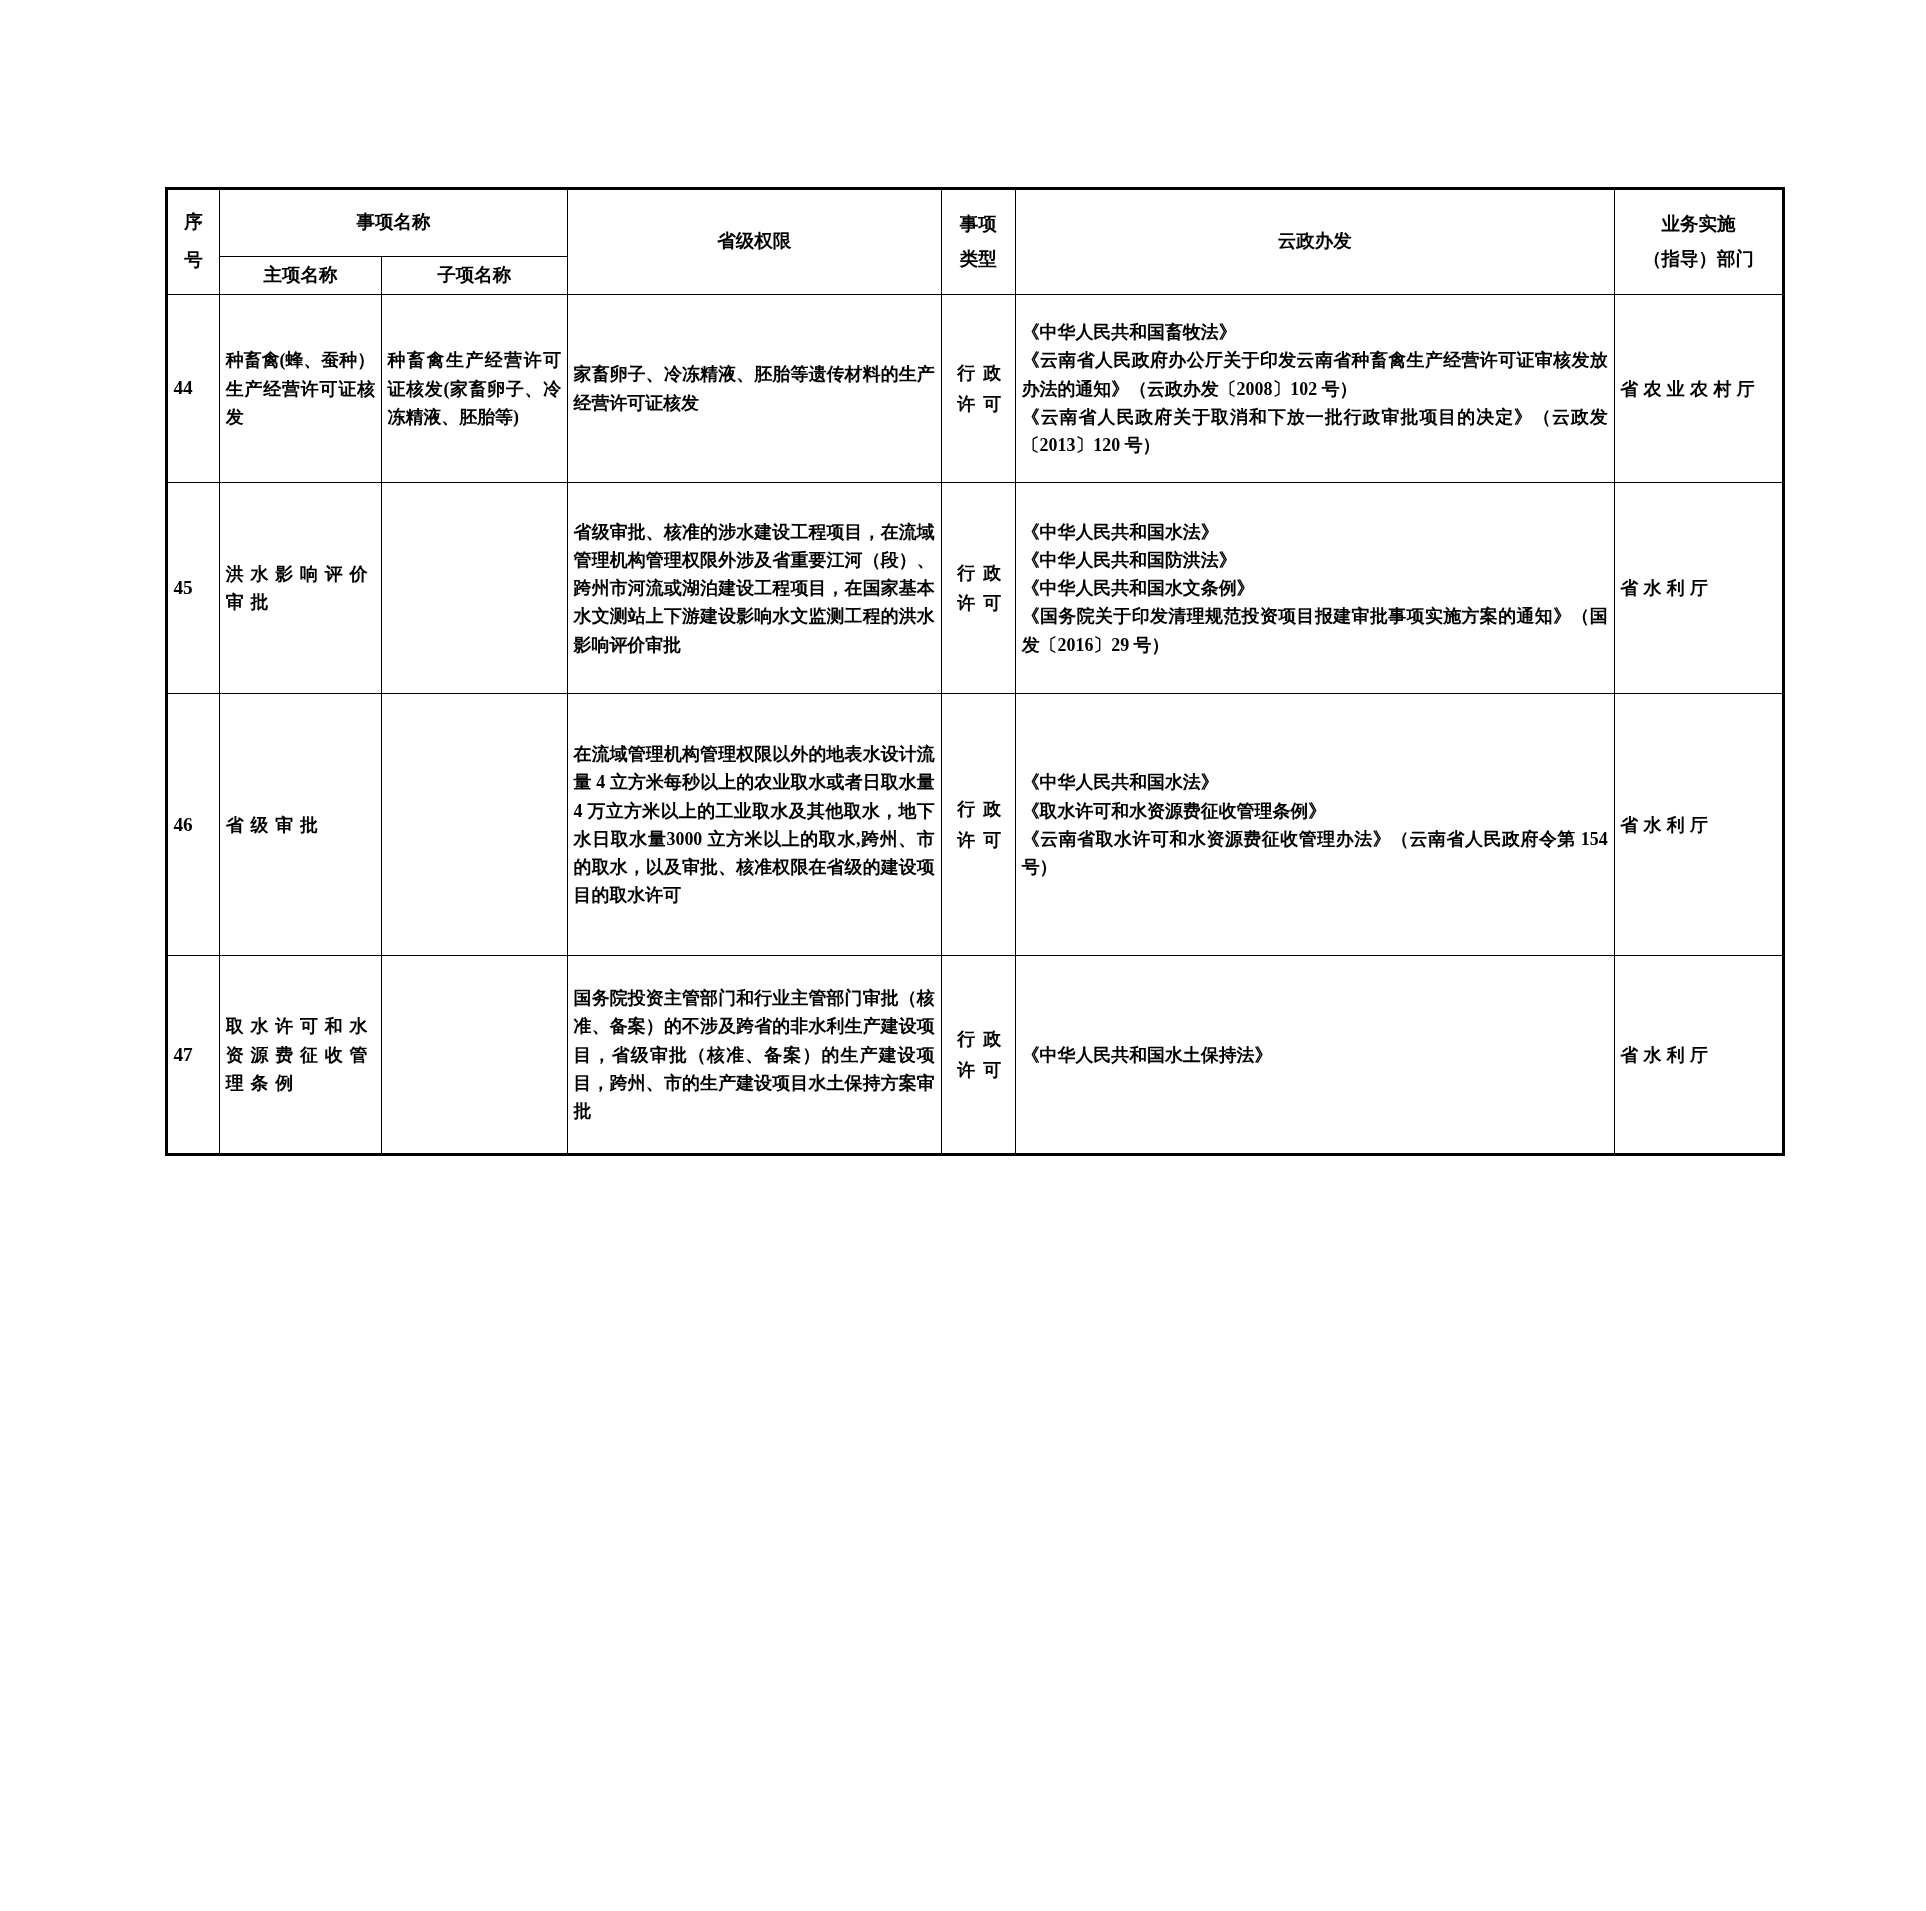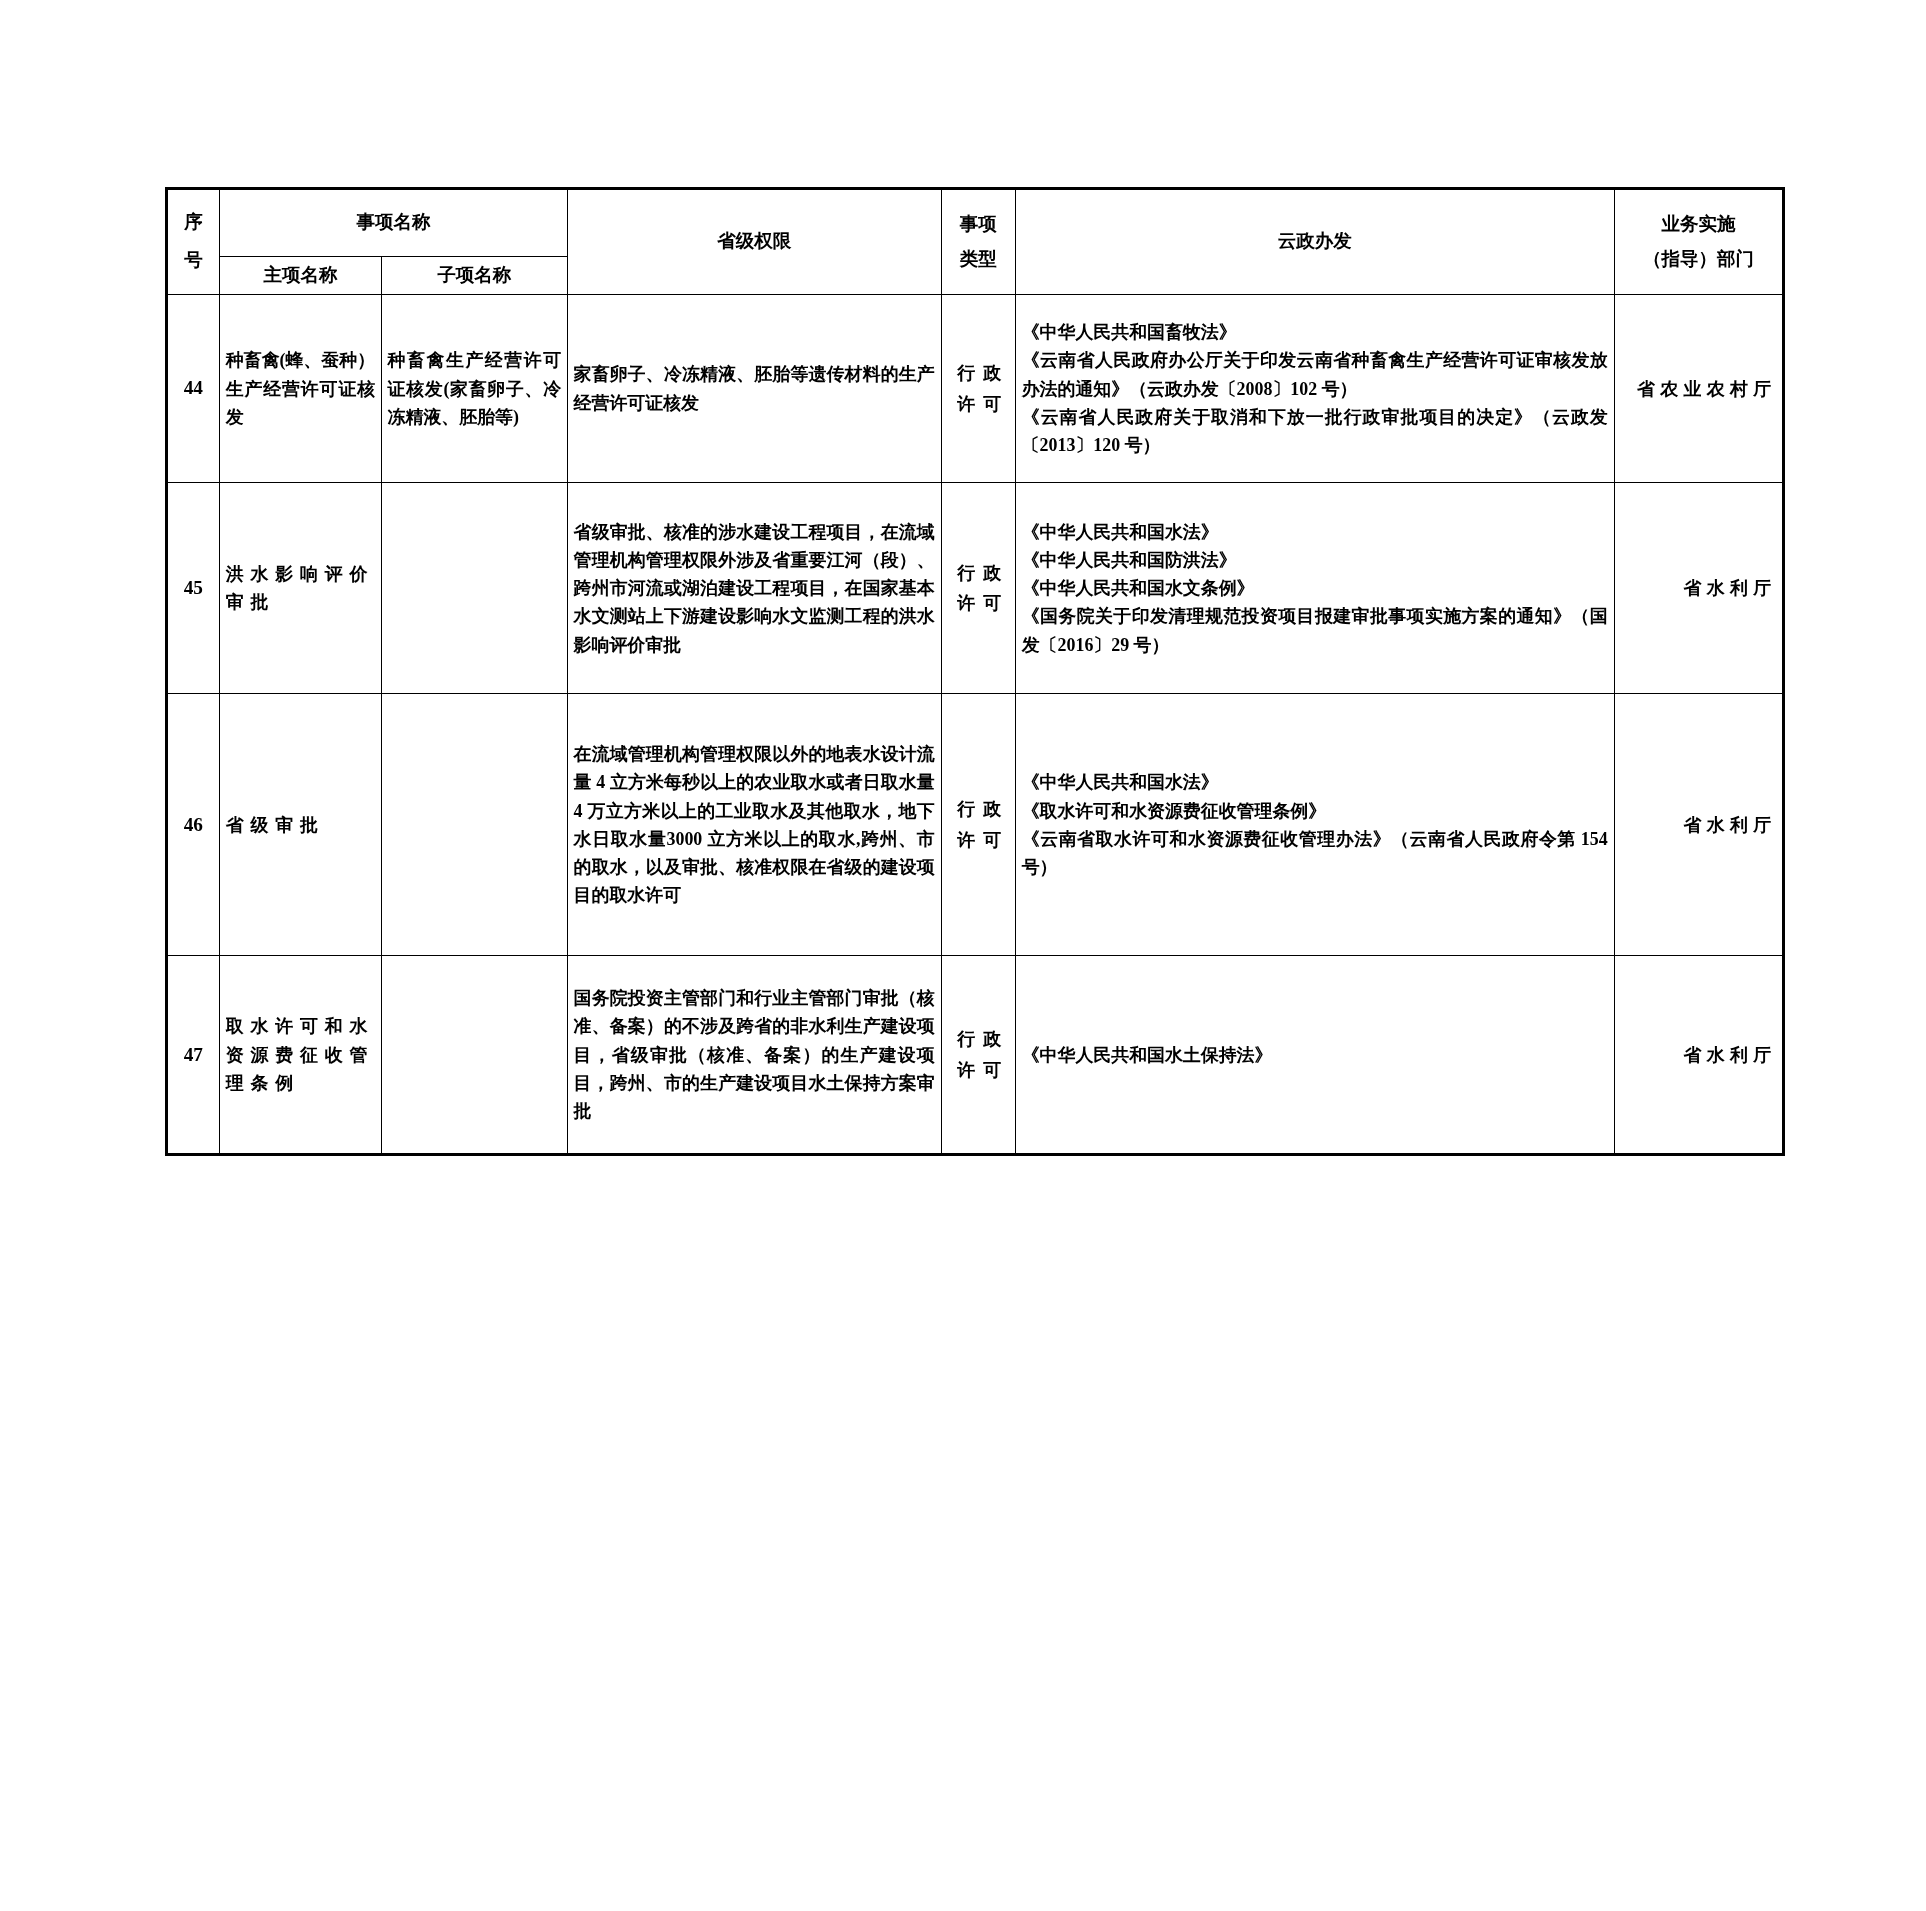--- a/index.html
+++ b/index.html
@@ -36,25 +36,25 @@
     padding:0 0.1vw;
   }
   td{
     font-size:0.93vw;
     line-height:1.58;
     font-weight:bold;
   }
   .pre{white-space:pre-line;}
   .serial-head{line-height:2.05;}
   .item-name-head{line-height:1.4;}
-  .serial{text-align:center;font-size:1vw;}
+  .serial{font-size:1vw;}
   .justify{text-align:justify;text-justify:inter-ideograph;}
   .ls-w{letter-spacing:0.38em;}
   .type{text-align:right;letter-spacing:0.45em;line-height:1.7;}
-  .dept{text-align:right;letter-spacing:0.3em;}
+  .dept{text-align:left;letter-spacing:0.3em;}
   .basis-cell div{text-align:justify;text-justify:inter-ideograph;}
   .pagenum{
     position:absolute;
     left:0;right:0;
     top:86.4%;
     text-align:center;
     font-size:1vw;
     letter-spacing:0.08em;
   }
 </style>

